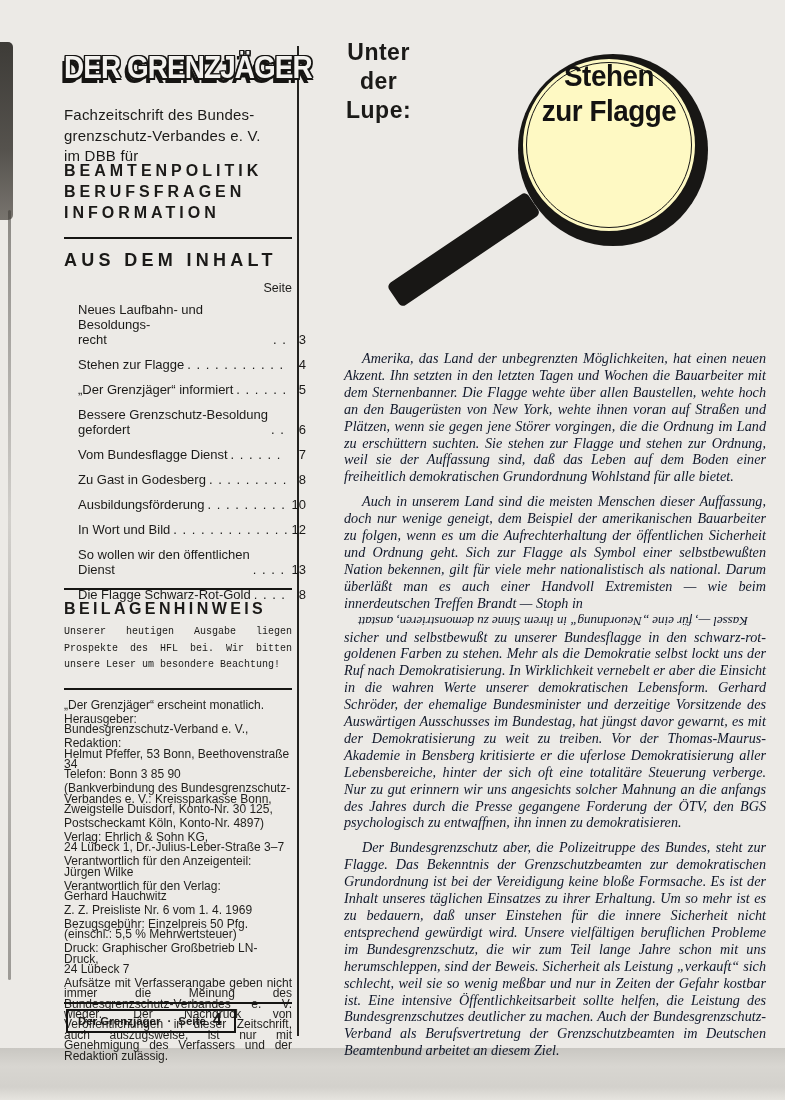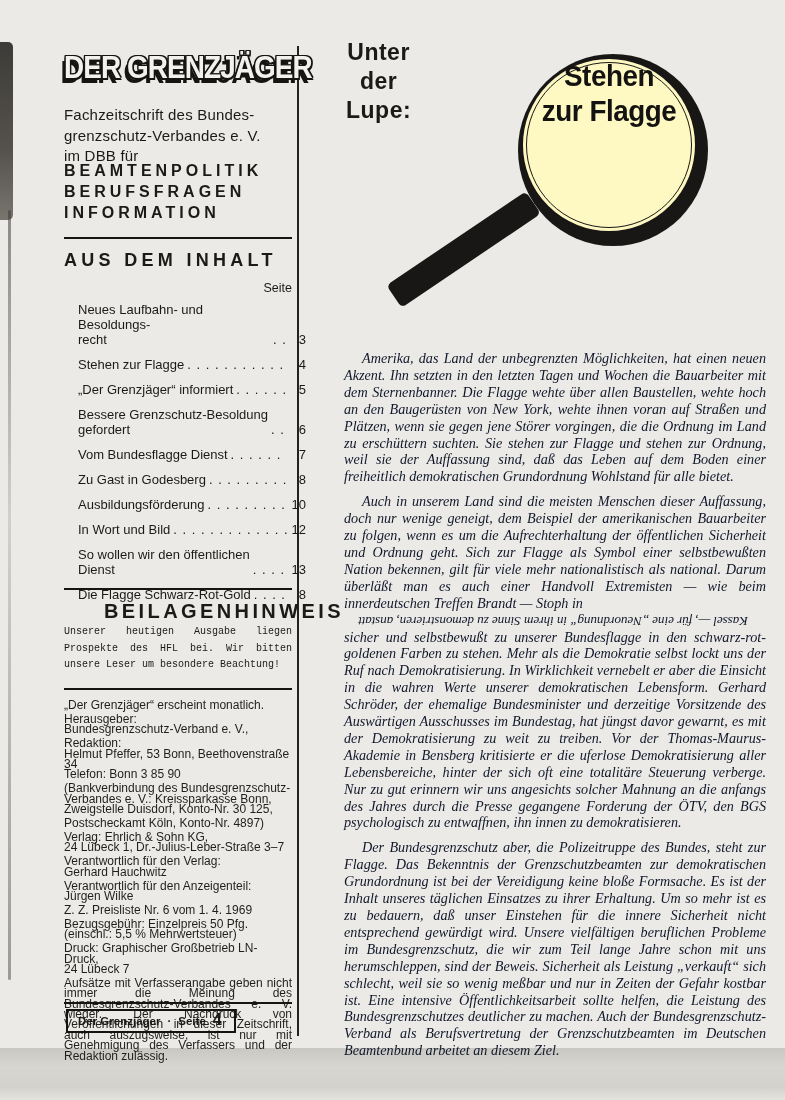--- a/index.html
+++ b/index.html
@@ -48,21 +48,21 @@
   .toc-head{top:250px;font-size:18px;font-weight:700;letter-spacing:4.3px;white-space:nowrap;}
   .toc-seite{top:281px;text-align:right;font-size:12.5px;}
   .toc{top:302px;margin-left:14px;}
   .toc-row{display:flex;margin-bottom:10px;font-size:13px;line-height:15px;}
   .toc-label{white-space:pre-line;}
   .toc-dots{flex:1;overflow:hidden;white-space:nowrap;align-self:flex-end;min-width:14px;
     color:#1b1a18;margin:0 3px;}
   .toc-dots::after{content:". . . . . . . . . . . . . . . . . . . . . . . . . . . .";letter-spacing:1px;}
   .toc-num{align-self:flex-end;text-align:right;min-width:16px;}
 
-  .beilage-head{top:600px;font-size:20px;font-weight:700;letter-spacing:3.4px;white-space:nowrap;margin-left:40px;}
+  .beilage-head{top:600px;font-size:16px;font-weight:700;letter-spacing:3.4px;white-space:nowrap;}
   .beilage-text{top:624px;font-size:10px;line-height:16.5px;text-align:justify;font-family:Liberation Mono, monospace;}
 
   .imprint{top:700px;font-size:12px;line-height:10.4px;color:#201f1c;}
   .imprint p{margin:0 0 3.5px 0;}
   .imprint p:last-child{text-align:justify;}
 
   .footer-box{position:absolute;left:66px;top:1009px;border:2px solid #141312;
     padding:3px 12px 4px 10px;display:inline-flex;align-items:baseline;gap:7px;
     font-size:11.5px;font-weight:700;background:transparent;}
   .footer-box .num{font-size:16px;line-height:12px;}
@@ -187,24 +187,24 @@
 Bundesgrenzschutz-Verband e. V.,</p>
   <p class="pre">Redaktion:
 Helmut Pfeffer, 53 Bonn, Beethovenstraße 34
 Telefon: Bonn 3 85 90</p>
   <p class="pre">(Bankverbindung des Bundesgrenzschutz-
 Verbandes e. V.: Kreissparkasse Bonn,
 Zweigstelle Duisdorf, Konto-Nr. 30 125,</p>
   <p class="pre">Postscheckamt Köln, Konto-Nr. 4897)</p>
   <p class="pre">Verlag: Ehrlich &amp; Sohn KG,
 24 Lübeck 1, Dr.-Julius-Leber-Straße 3–7</p>
+  <p class="pre">Verantwortlich für den Anzeigenteil:
+Jürgen Wilke</p>
   <p class="pre">Verantwortlich für den Verlag:
 Gerhard Hauchwitz</p>
-  <p class="pre">Verantwortlich für den Anzeigenteil:
-Jürgen Wilke</p>
   <p class="pre">Z. Z. Preisliste Nr. 6 vom 1. 4. 1969</p>
   <p class="pre">Bezugsgebühr: Einzelpreis 50 Pfg.
 (einschl.: 5,5 % Mehrwertsteuer)</p>
   <p class="pre">Druck: Graphischer Großbetrieb LN-Druck,
 24 Lübeck 7</p>
   <p>Aufsätze mit Verfasserangabe geben nicht immer die Meinung des Bundesgrenzschutz-Verbandes e. V. wieder. Der Nachdruck von Veröffentlichungen in dieser Zeitschrift, auch auszugsweise, ist nur mit Genehmigung des Verfassers und der Redaktion zulässig.</p>
 </div>
 
 <div class="rule rule4"></div>
 

